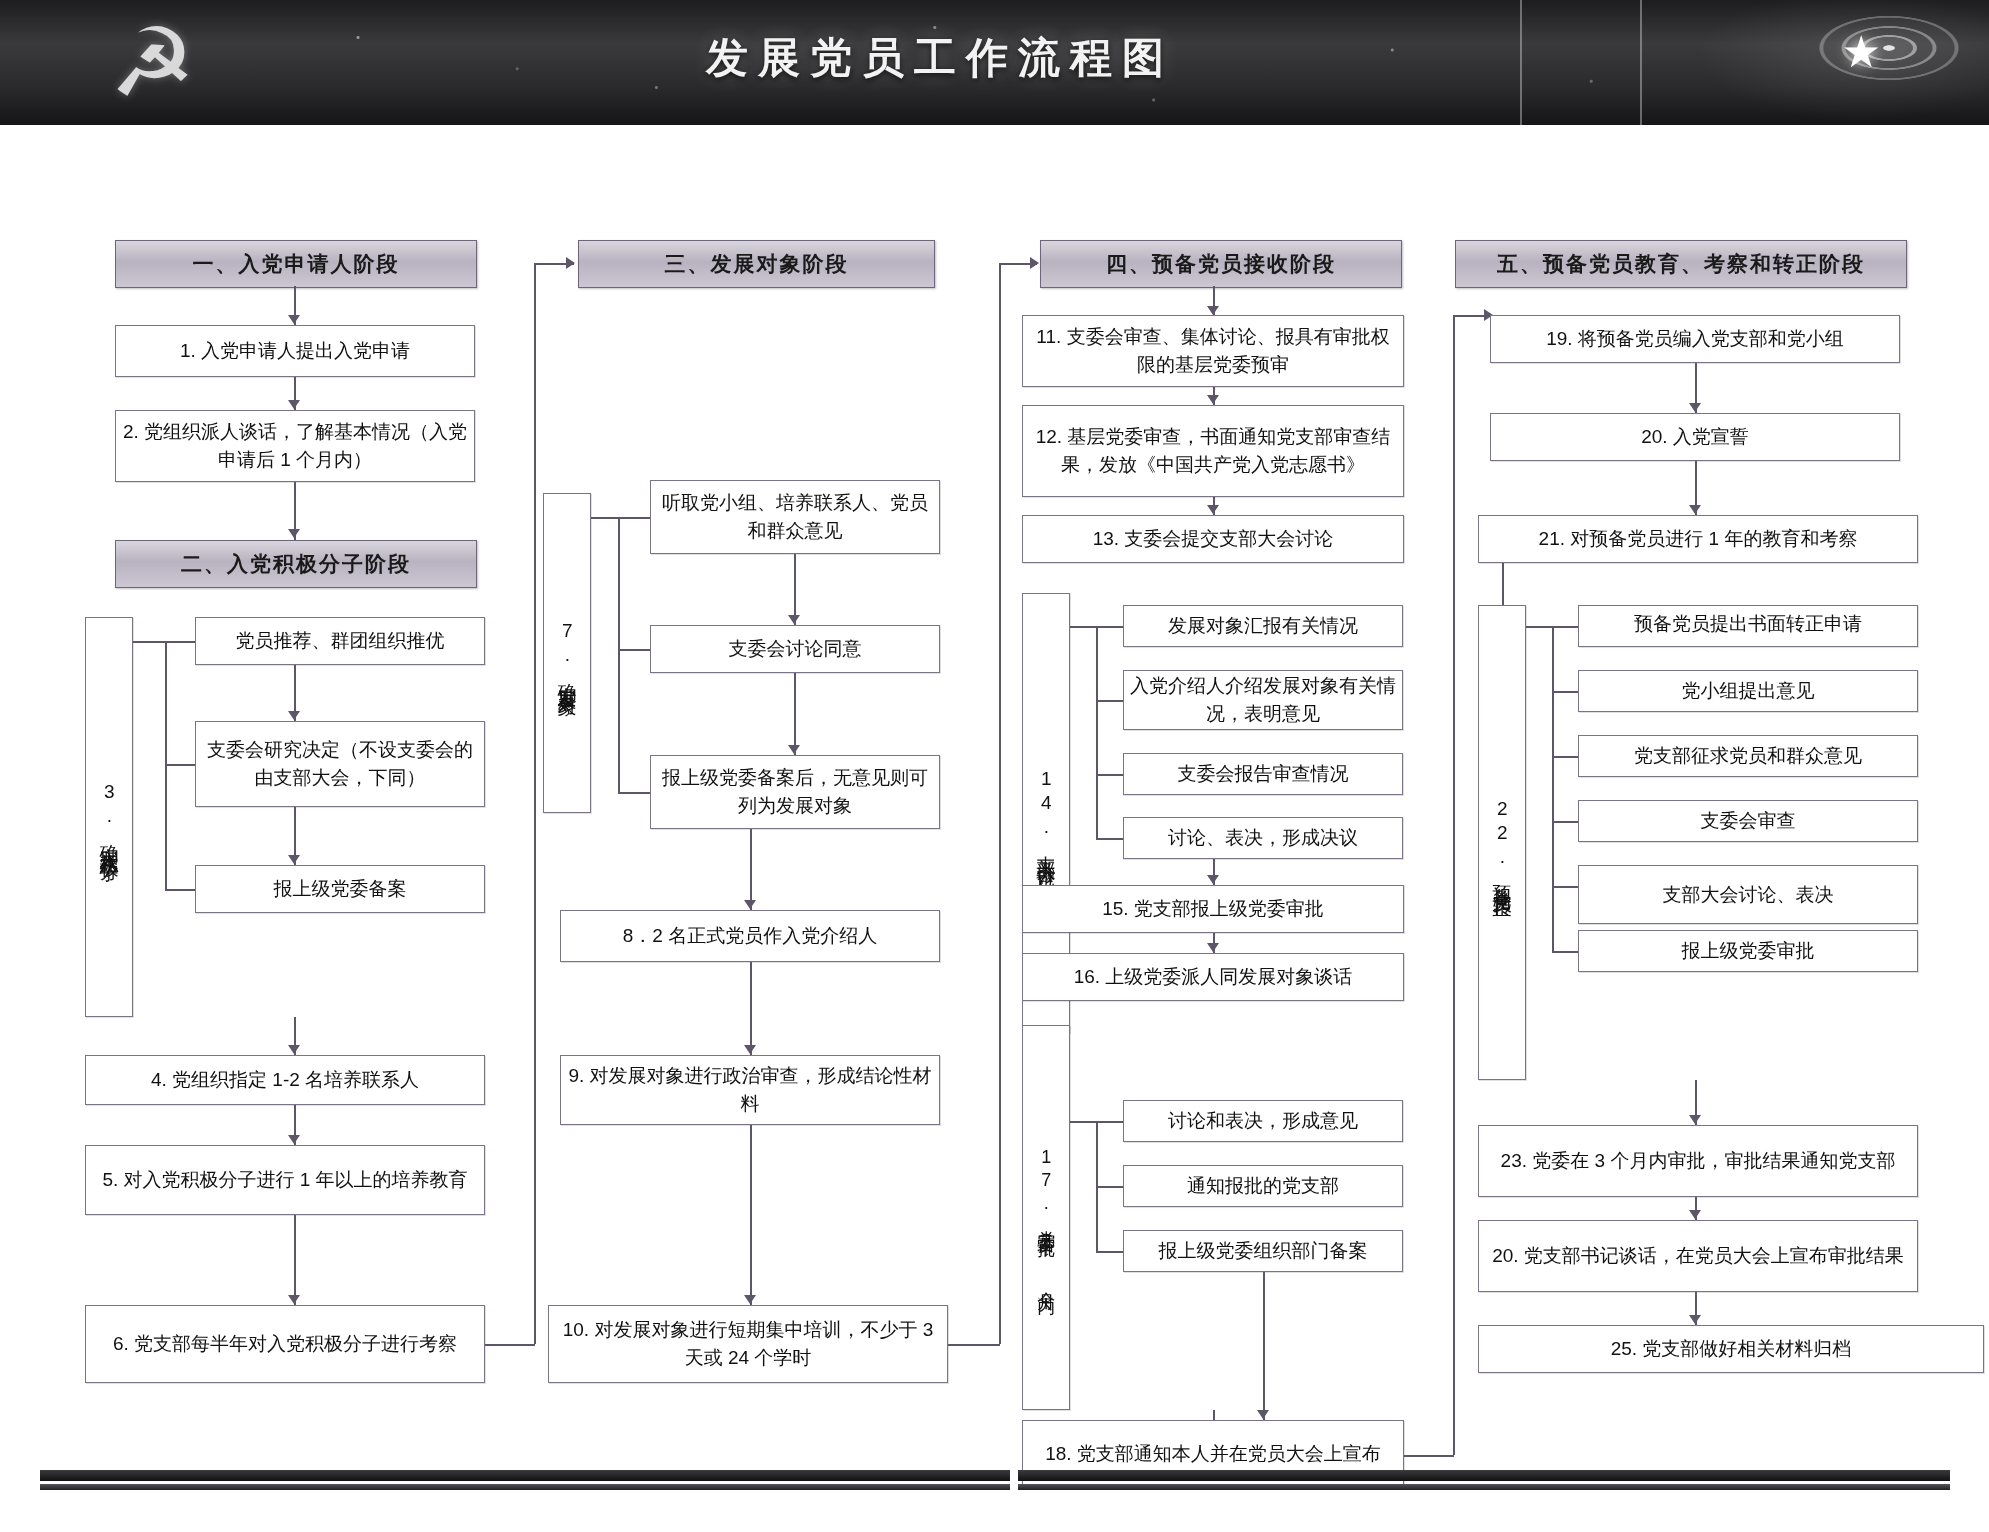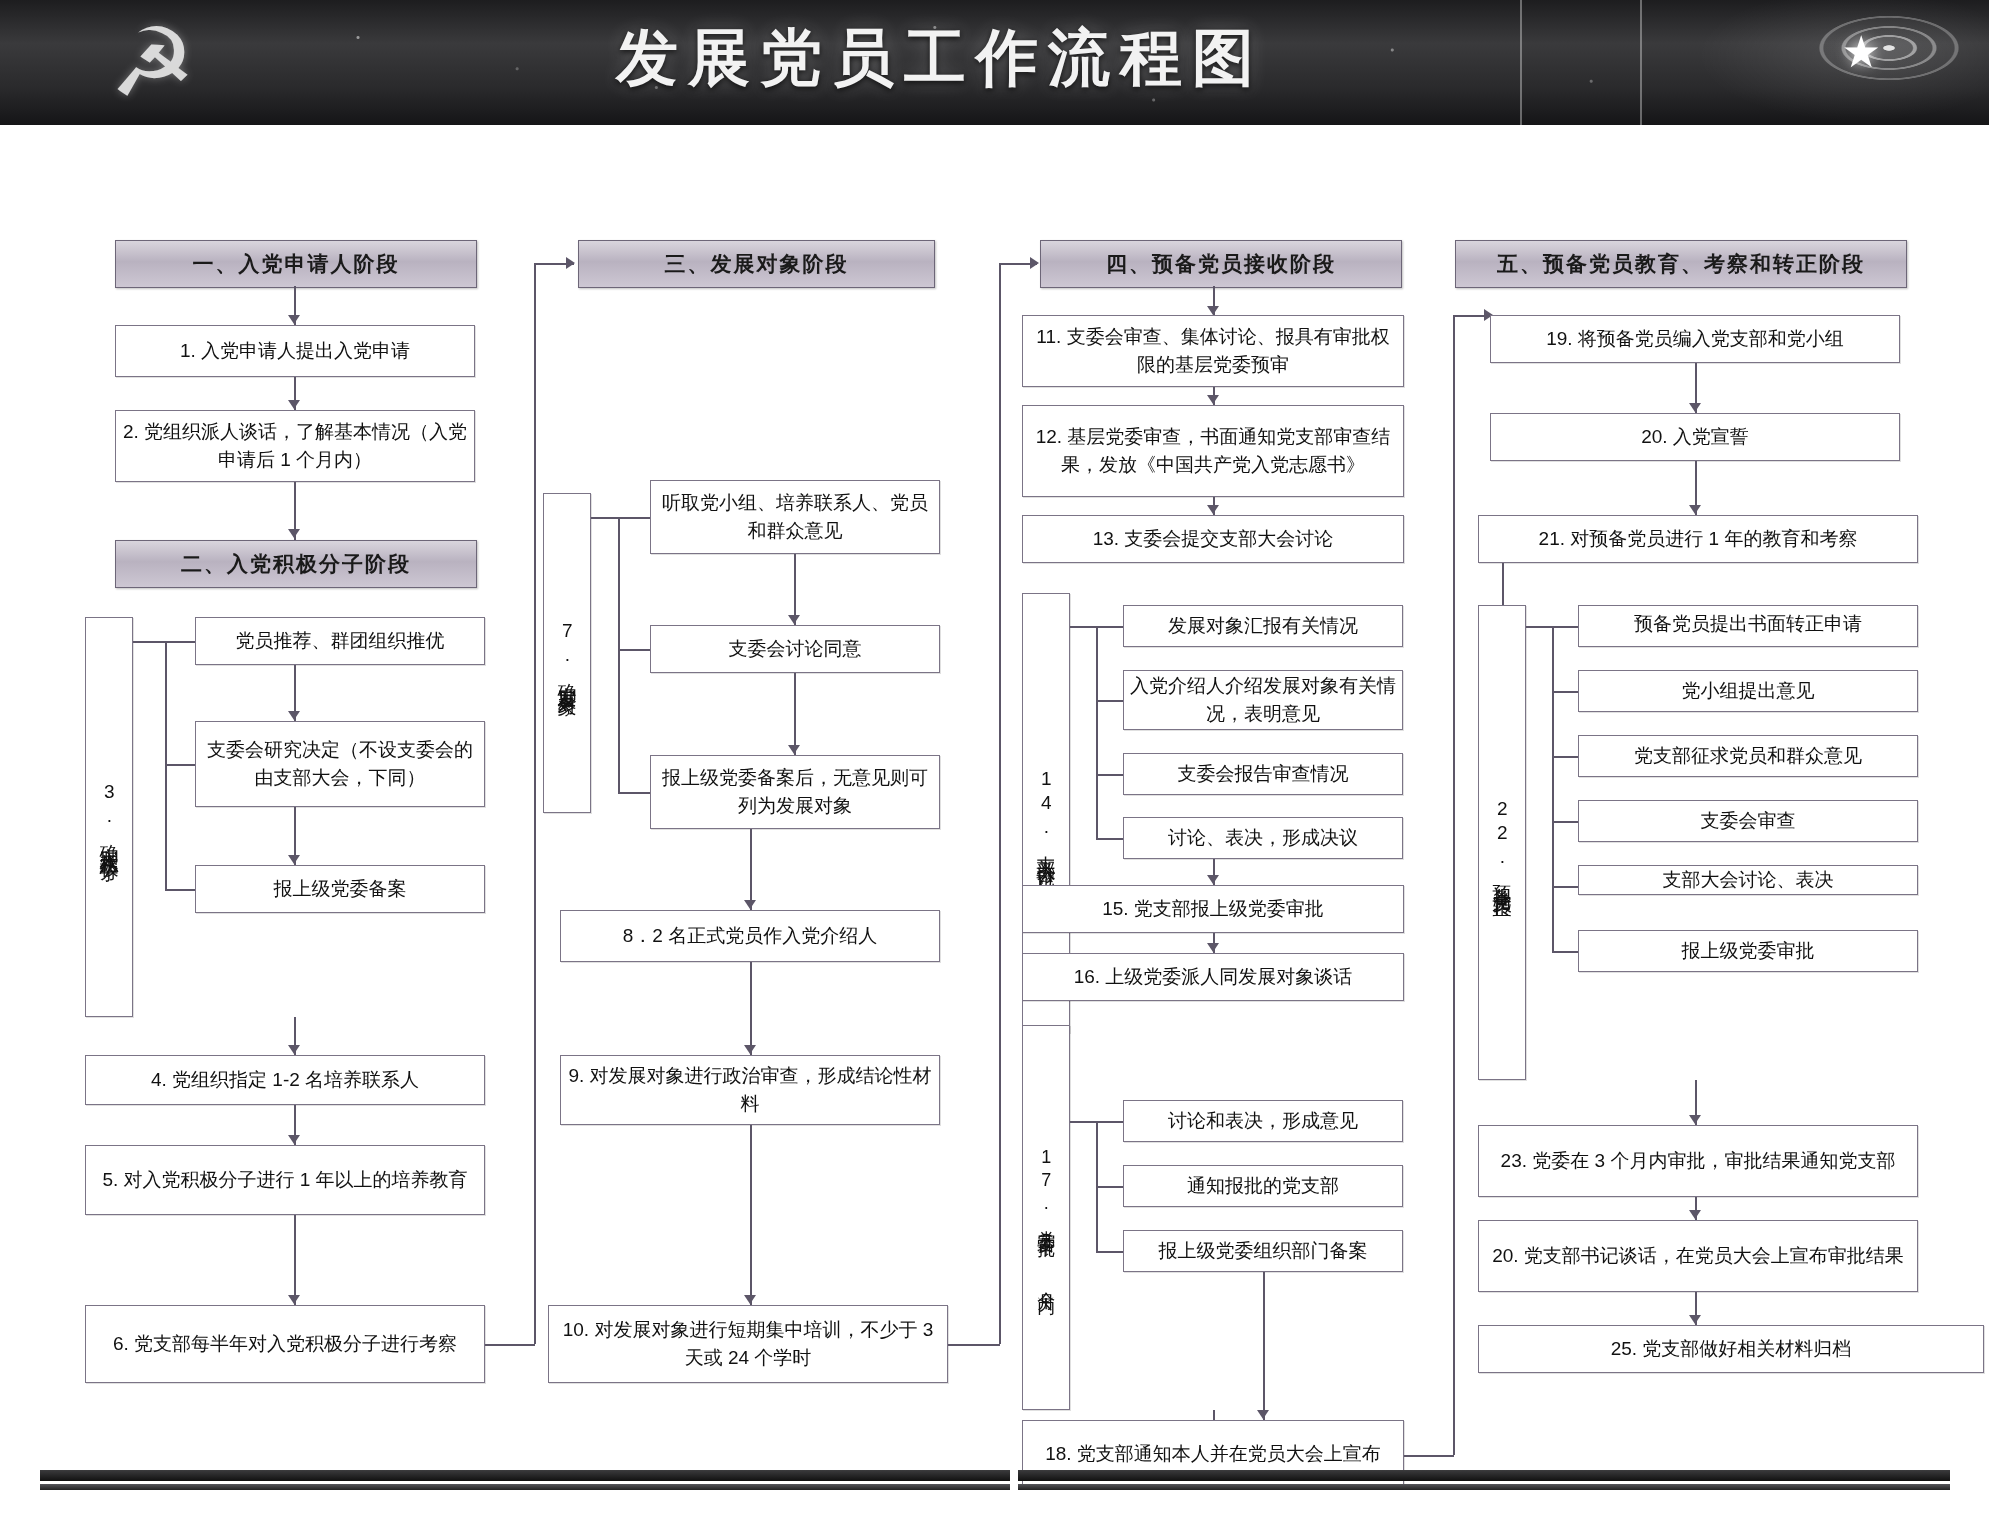--- a/index.html
+++ b/index.html
@@ -28,21 +28,21 @@
       radial-gradient(circle at 80% 65%, rgba(255,255,255,.3) 0 1px, transparent 2px);
   }
   #banner .emblem{
     position:absolute;left:95px;top:10px;width:115px;height:105px;
     color:#e8e8e8;font-size:96px;line-height:105px;text-align:center;
     text-shadow:0 0 8px rgba(255,255,255,.35);
     opacity:.92;
   }
   #banner .title{
     position:absolute;left:560px;top:8px;width:760px;height:100px;
-    color:#f2f2f2;font-size:62px;line-height:100px;font-weight:bold;
+    color:#f2f2f2;font-size:42px;line-height:100px;font-weight:bold;
     letter-spacing:10px;text-align:center;
     font-family:"DejaVu Serif","Liberation Serif",serif;
     text-shadow:0 2px 6px rgba(0,0,0,.8), 0 0 18px rgba(255,255,255,.25);
   }
   #banner .vsep{position:absolute;top:0;width:2px;height:125px;background:rgba(255,255,255,.35);}
   #banner .vsep.a{left:1520px;}
   #banner .vsep.b{left:1640px;}
   #banner .rings{
     position:absolute;right:0;top:0;width:560px;height:125px;
     background:
@@ -246,21 +246,21 @@
 
   <div class="box" style="left:1478px;top:390px;width:440px;height:48px;">21. 对预备党员进行 1 年的教育和考察</div>
   <div class="ln v" style="left:1695px;top:336px;height:54px;"></div>
   <div class="arw down" style="left:1689px;top:380px;"></div>
 
   <div class="box tall" style="left:1478px;top:480px;width:48px;height:475px;font-size:19px;">22.预备党员转正</div>
   <div class="box" style="left:1578px;top:480px;width:340px;height:42px;font-family:Liberation Mono, monospace;">预备党员提出书面转正申请</div>
   <div class="box" style="left:1578px;top:545px;width:340px;height:42px;">党小组提出意见</div>
   <div class="box" style="left:1578px;top:610px;width:340px;height:42px;">党支部征求党员和群众意见</div>
   <div class="box" style="left:1578px;top:675px;width:340px;height:42px;">支委会审查</div>
-  <div class="box" style="left:1578px;top:740px;width:340px;height:30px;">支部大会讨论、表决</div>
+  <div class="box" style="left:1578px;top:740px;width:340px;height:59px;">支部大会讨论、表决</div>
   <div class="box" style="left:1578px;top:805px;width:340px;height:42px;">报上级党委审批</div>
   <div class="ln v" style="left:1552px;top:501px;height:325px;"></div>
   <div class="ln h" style="left:1526px;top:501px;width:52px;"></div>
   <div class="ln h" style="left:1552px;top:566px;width:26px;"></div>
   <div class="ln h" style="left:1552px;top:631px;width:26px;"></div>
   <div class="ln h" style="left:1552px;top:696px;width:26px;"></div>
   <div class="ln h" style="left:1552px;top:761px;width:26px;"></div>
   <div class="ln h" style="left:1552px;top:826px;width:26px;"></div>
   <div class="ln v" style="left:1502px;top:438px;height:42px;"></div>
 

